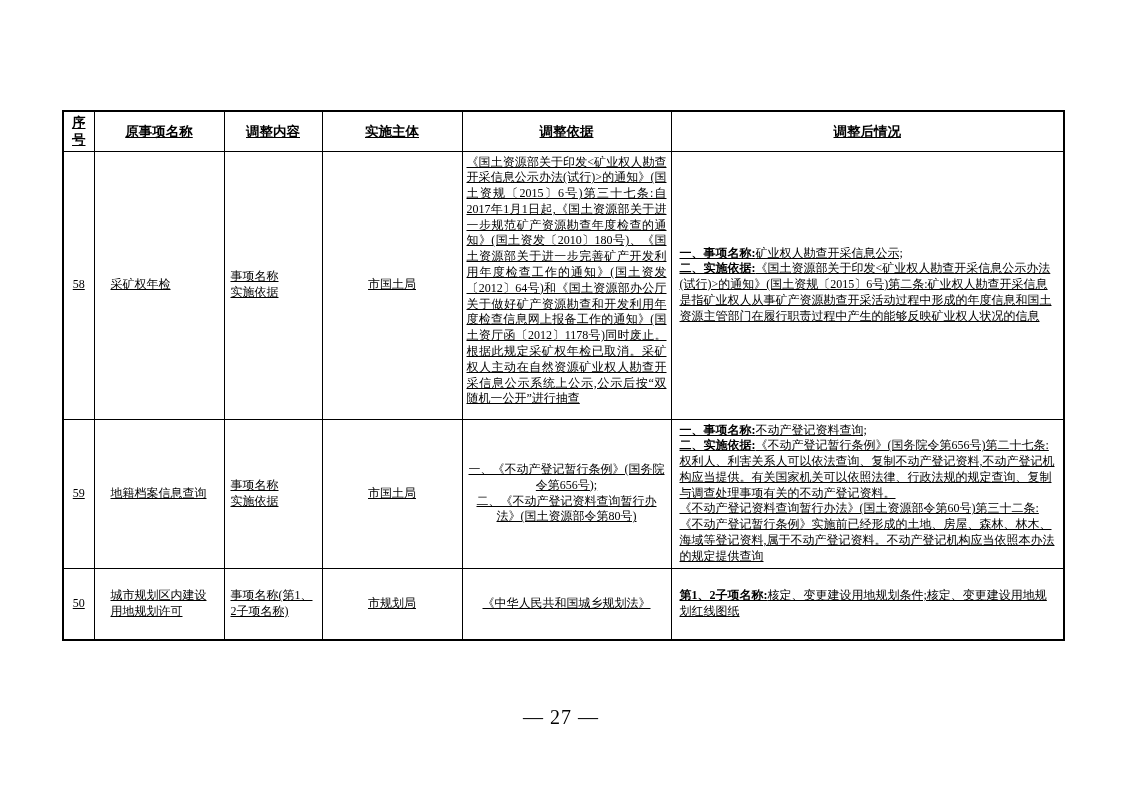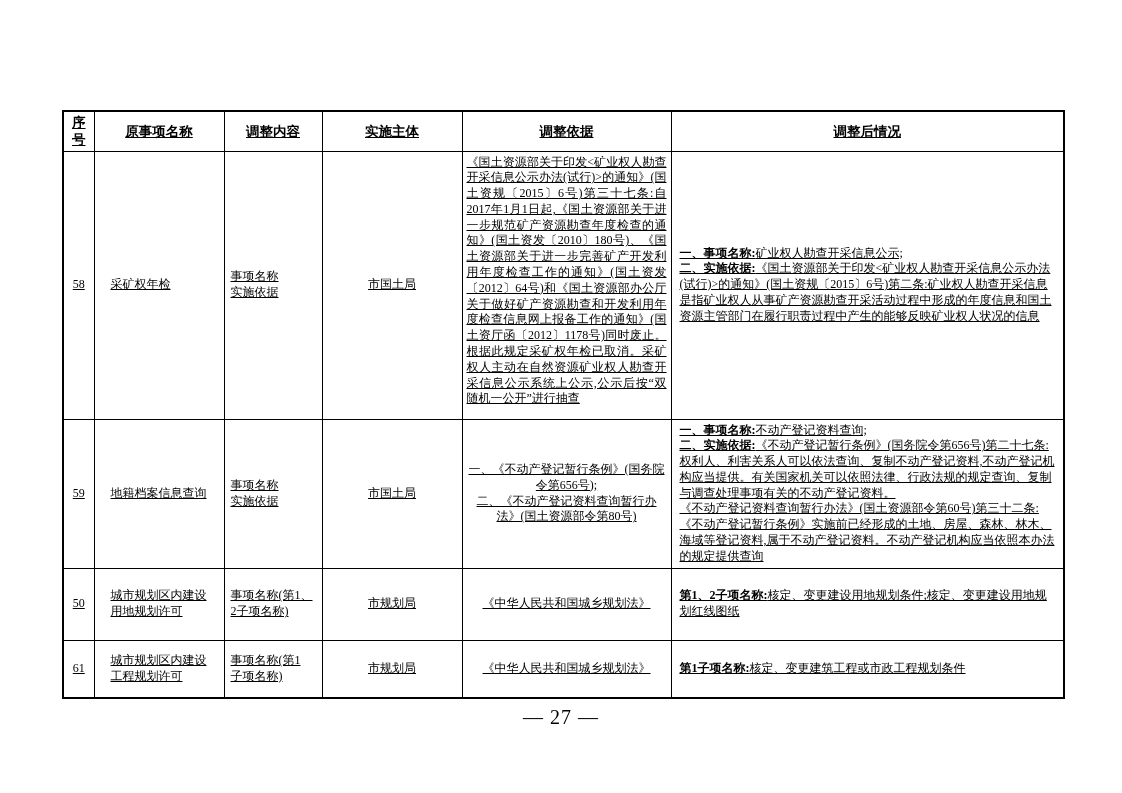--- a/index.html
+++ b/index.html
@@ -123,30 +123,17 @@
         <span>事项名称(第1、</span><br>
         <span>2子项名称)</span>
       </td>
       <td class="cell-impl">市规划局</td>
       <td class="cell-basis center">《中华人民共和国城乡规划法》</td>
       <td class="cell-result">
         <p class="res-p"><b>第1、2子项名称:</b><span>核定、变更建设用地规划条件;核定、变更建设用地规划红线图纸</span></p>
       </td>
     </tr>
 
-    <tr class="row-61">
-      <td class="cell-seq">61</td>
-      <td class="cell-name">城市规划区内建设工程规划许可</td>
-      <td class="cell-adjust">
-        <span>事项名称(第1</span><br>
-        <span>子项名称)</span>
-      </td>
-      <td class="cell-impl">市规划局</td>
-      <td class="cell-basis center">《中华人民共和国城乡规划法》</td>
-      <td class="cell-result">
-        <p class="res-p"><b>第1子项名称:</b><span>核定、变更建筑工程或市政工程规划条件</span></p>
-      </td>
-    </tr>
 
   </tbody>
 </table>
 
 <div class="page-number">— 27 —</div>
 
 </body></html>

